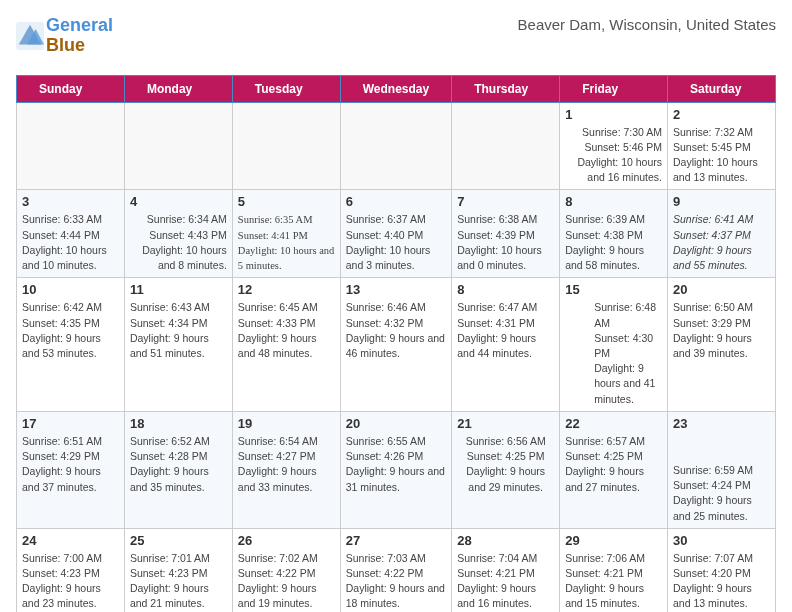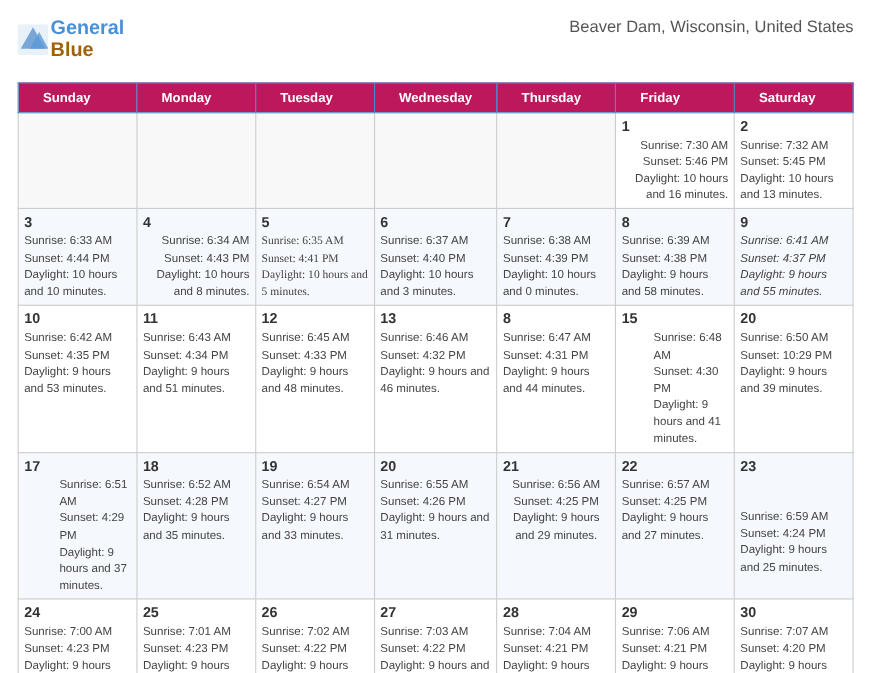--- a/index.html
+++ b/index.html
@@ -221,28 +221,28 @@
         </td>
         <td>
           <div class="day-number">15</div>
           <div class="day-info" style="white-space: pre-line; margin-left: 29px;">Sunrise: 6:48 AM
 Sunset: 4:30 PM
 Daylight: 9 hours and 41 minutes.</div>
         </td>
         <td>
           <div class="day-number">20</div>
           <div class="day-info" style="white-space: pre-line;">Sunrise: 6:50 AM
-Sunset: 10:29 PM
+Sunset: 3:29 PM
 Daylight: 9 hours and 39 minutes.</div>
         </td>
       </tr>
       <tr class="row-bg-alt">
         <td>
           <div class="day-number">17</div>
-          <div class="day-info" style="white-space: pre-line; margin-left: 32px;">Sunrise: 6:51 AM
+          <div class="day-info" style="white-space: pre-line;">Sunrise: 6:51 AM
 Sunset: 4:29 PM
 Daylight: 9 hours and 37 minutes.</div>
         </td>
         <td>
           <div class="day-number">18</div>
           <div class="day-info" style="white-space: pre-line;">Sunrise: 6:52 AM
 Sunset: 4:28 PM
 Daylight: 9 hours and 35 minutes.</div>
         </td>
         <td>

